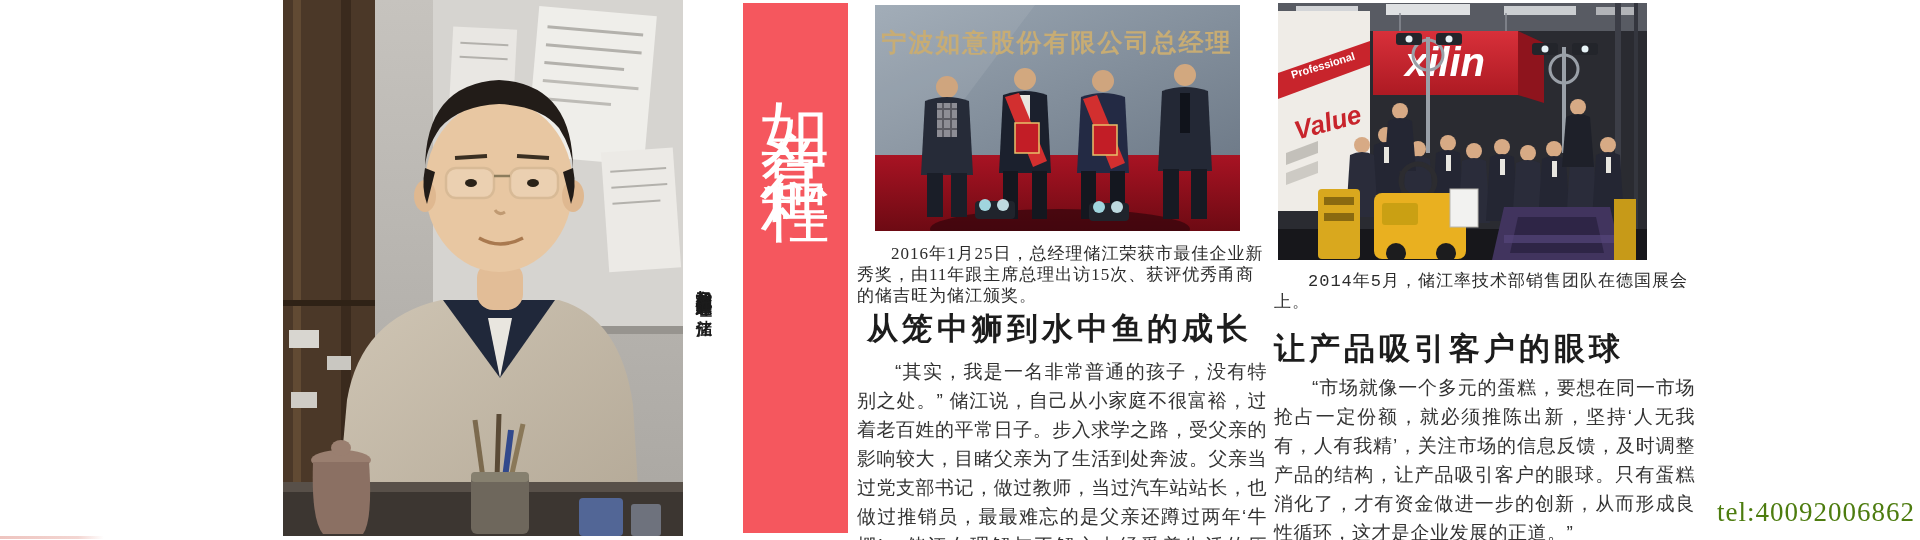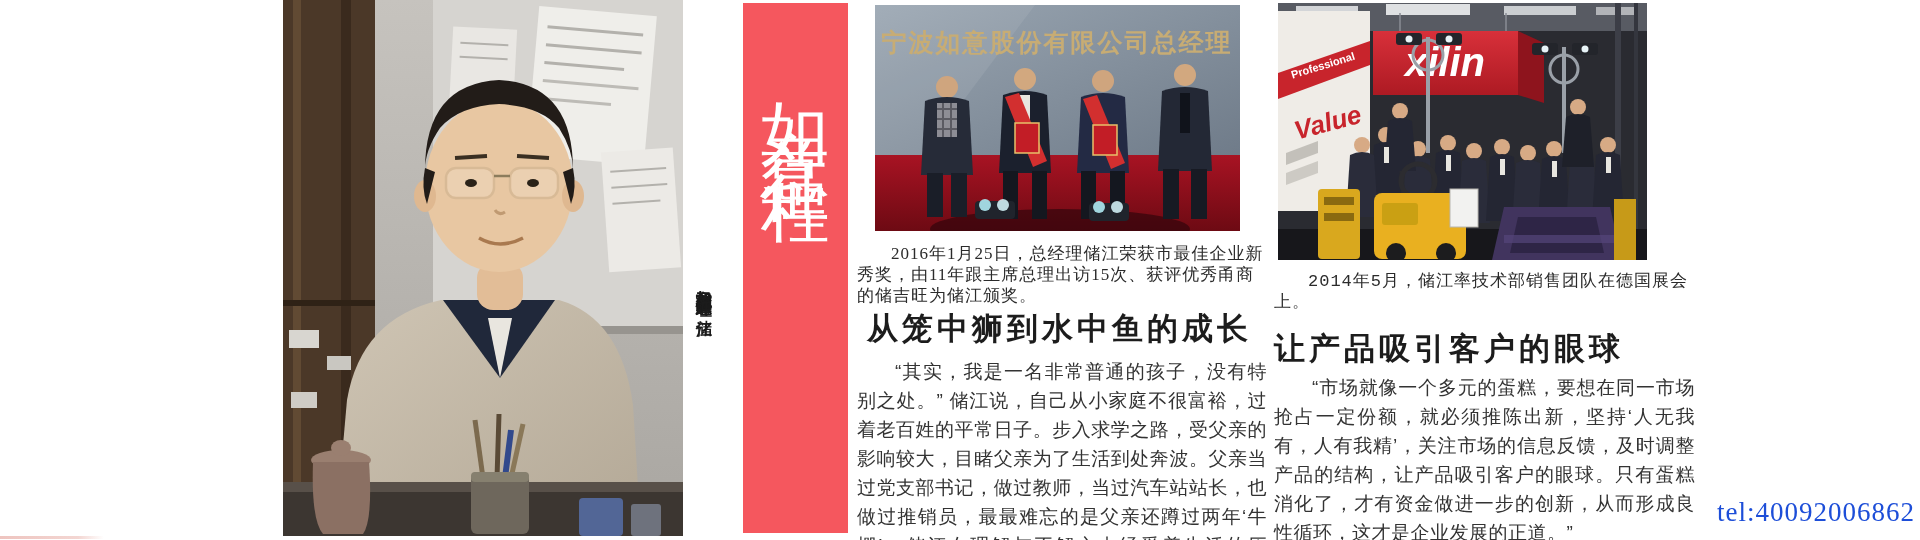--- a/index.html
+++ b/index.html
@@ -45,21 +45,21 @@
   .headline-expo{left:1274px;top:328px;}
   .body-text{
     position:absolute;font-size:19px;line-height:29px;color:#333333;
     text-indent:2em;letter-spacing:0.5px;text-align:justify;
   }
   .body-award{left:857px;top:357px;width:410px;}
   .body-expo{left:1274px;top:373px;width:421px;}
   
   .tel-text{
     position:absolute;left:1640px;top:497px;width:275px;text-align:right;
-    font-family:"Liberation Serif",serif;font-size:27px;color:#1d4ed8;letter-spacing:1px;
+    font-family:"Liberation Serif",serif;font-size:27px;color:#4d7c0f;letter-spacing:1px;
   }
   
   .pink-strip{
     position:absolute;left:0;top:536px;width:104px;height:3px;border-radius:0 3px 3px 0;
     background:linear-gradient(to right,#eec4bf 0%,#f3d6d2 75%,rgba(243,214,210,0) 100%);
   }
 </style>
 </head>
 <body>
 

